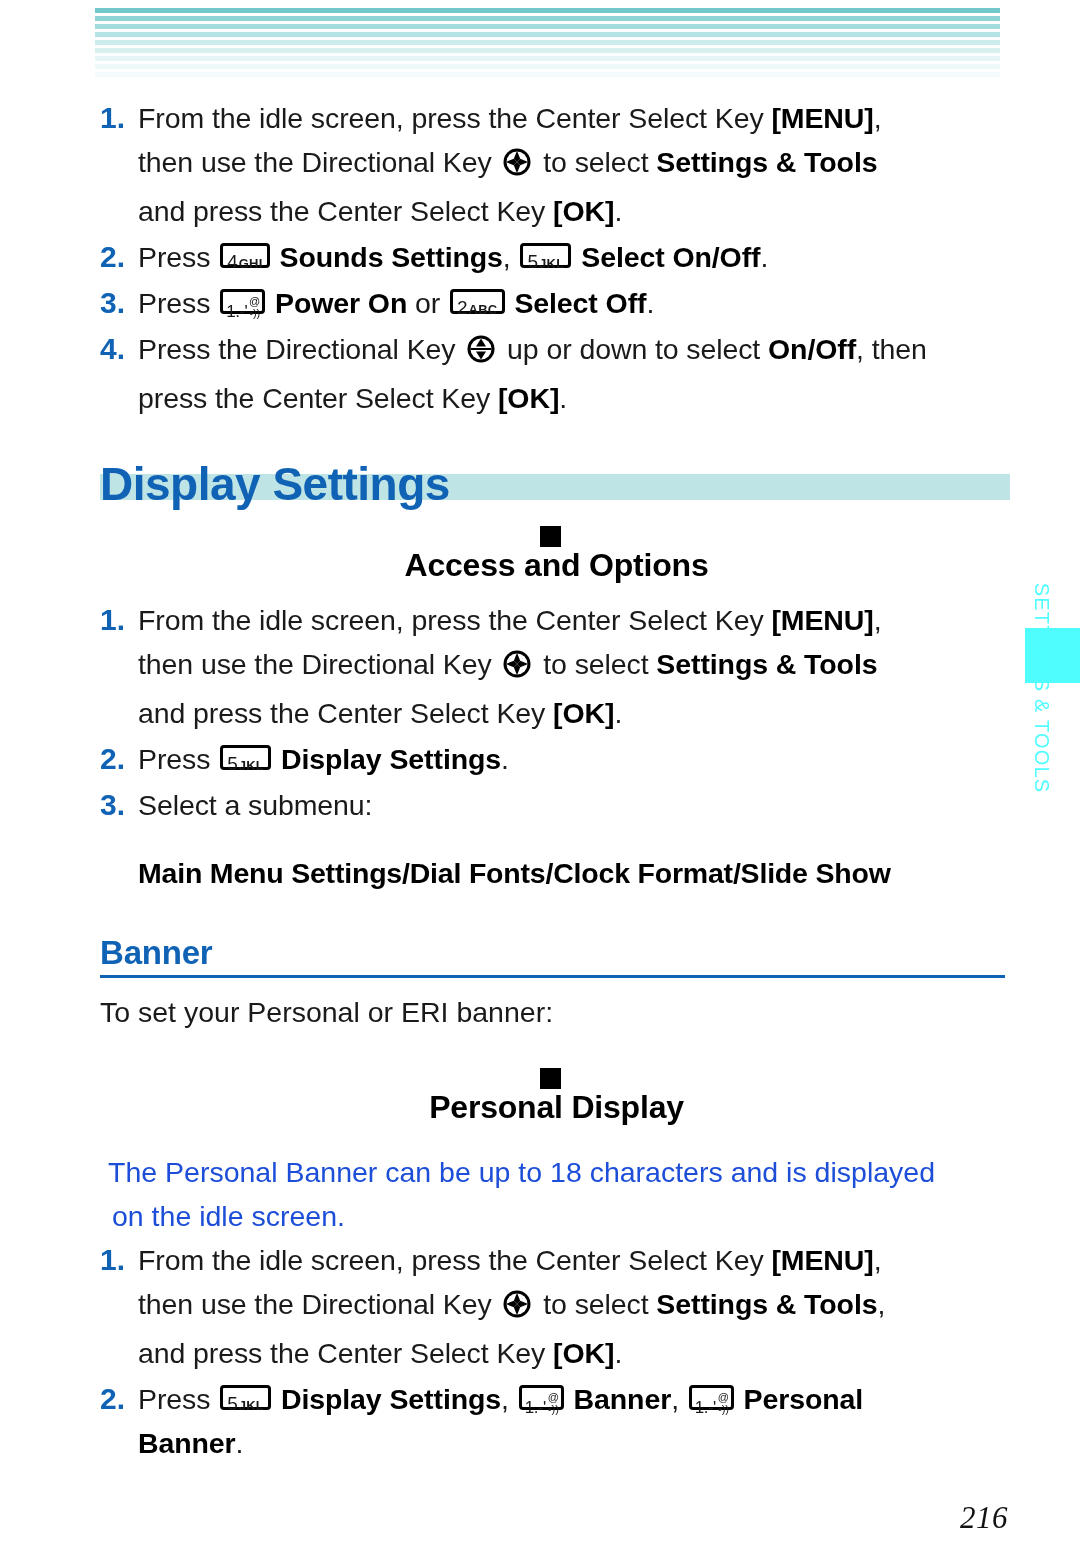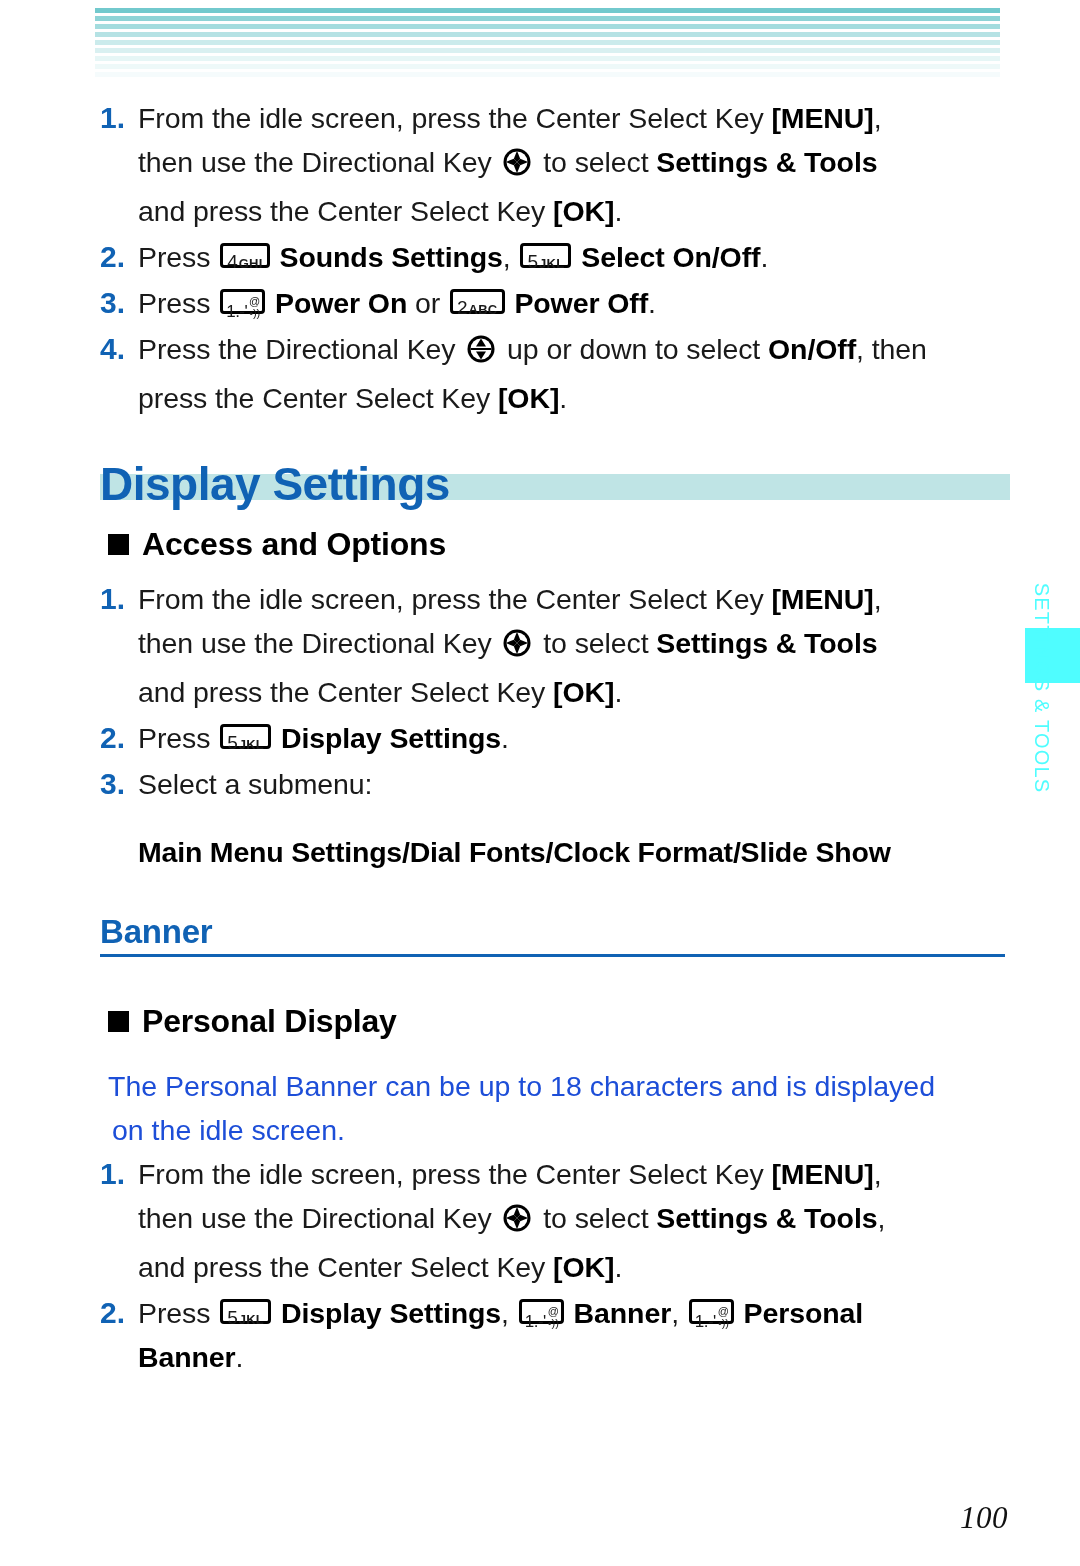--- a/index.html
+++ b/index.html
@@ -191,20 +191,21 @@
 
   
   .sq-heading {
     display: flex;
     align-items: center;
     font-size: 32px;
     font-weight: bold;
     color: #000;
     margin: 0 0 14px 8px;
     letter-spacing: -0.2px;
+    flex-direction: column;
   }
   .sq-heading .sq {
     width: 21px;
     height: 21px;
     background: #000;
     margin-right: 13px;
     flex: 0 0 auto;
   }
 
   
@@ -291,21 +292,21 @@
   <div class="step">
     <div class="step-num" style="color: rgb(16, 98, 180);">2.</div>
     <div class="step-body">
       <span>Press </span><span class="keycap"><span class="kd">4</span><span class="kl">GHI</span></span> <span class="b">Sounds Settings</span><span>, </span><span class="keycap"><span class="kd">5</span><span class="kl">JKL</span></span> <span class="b">Select On/Off</span><span>.</span>
     </div>
   </div>
 
   <div class="step">
     <div class="step-num" style="color: rgb(16, 98, 180);">3.</div>
     <div class="step-body">
-      <span>Press </span><span class="keycap one"><span class="k1stack"><span class="k1-main">1.-'</span><span class="k1-at">@</span><span class="k1-vm">•))</span></span></span> <span class="b">Power On</span><span> or </span><span class="keycap"><span class="kd">2</span><span class="kl">ABC</span></span> <span class="b">Power Off</span><span>.</span>
+      <span>Press </span><span class="keycap one"><span class="k1stack"><span class="k1-main">1.-'</span><span class="k1-at">@</span><span class="k1-vm">•))</span></span></span> <span class="b">Power On</span><span> or </span><span class="keycap"><span class="kd">2</span><span class="kl">ABC</span></span> <span class="b">Select Off</span><span>.</span>
     </div>
   </div>
 
   <div class="step">
     <div class="step-num" style="color: rgb(16, 98, 180);">4.</div>
     <div class="step-body">
       <span>Press the Directional Key </span><span class="dirkey">
         <svg width="30" height="30" viewBox="0 0 30 30" aria-hidden="true">
           <circle cx="15" cy="15" r="13.5" fill="#000"></circle>
           <circle cx="15" cy="15" r="10.5" fill="#fff"></circle>
@@ -362,20 +363,21 @@
   </div>
 
   <div class="gap-md"></div>
   <div class="cont bold">Main Menu Settings/Dial Fonts/Clock Format/Slide Show</div>
 
   <div class="rule-heading">
     <div class="rh-text" style="color: rgb(16, 98, 180);">Banner</div>
     <div class="rh-rule" style="background: rgb(16, 98, 180);"></div>
   </div>
 
+  <p class="para">To set your Personal or ERI banner:</p>
 
   <div class="gap-lg"></div>
 
   <div class="sq-heading">
     <span class="sq"></span>
     <span>Personal Display</span>
   </div>
 
   <div class="gap-sm"></div>
 
@@ -403,13 +405,13 @@
   <div class="step">
     <div class="step-num" style="color: rgb(16, 98, 180);">2.</div>
     <div class="step-body">
       <span>Press </span><span class="keycap"><span class="kd">5</span><span class="kl">JKL</span></span> <span class="b">Display Settings</span><span>, </span><span class="keycap one"><span class="k1stack"><span class="k1-main">1.-'</span><span class="k1-at">@</span><span class="k1-vm">•))</span></span></span> <span class="b">Banner</span><span>, </span><span class="keycap one"><span class="k1stack"><span class="k1-main">1.-'</span><span class="k1-at">@</span><span class="k1-vm">•))</span></span></span> <span class="b">Personal</span><br>
       <span class="b">Banner</span><span>.</span>
     </div>
   </div>
 
 </div>
 
-<div class="page-number">100</div>
+<div class="page-number">216</div>
 
 </body></html>

